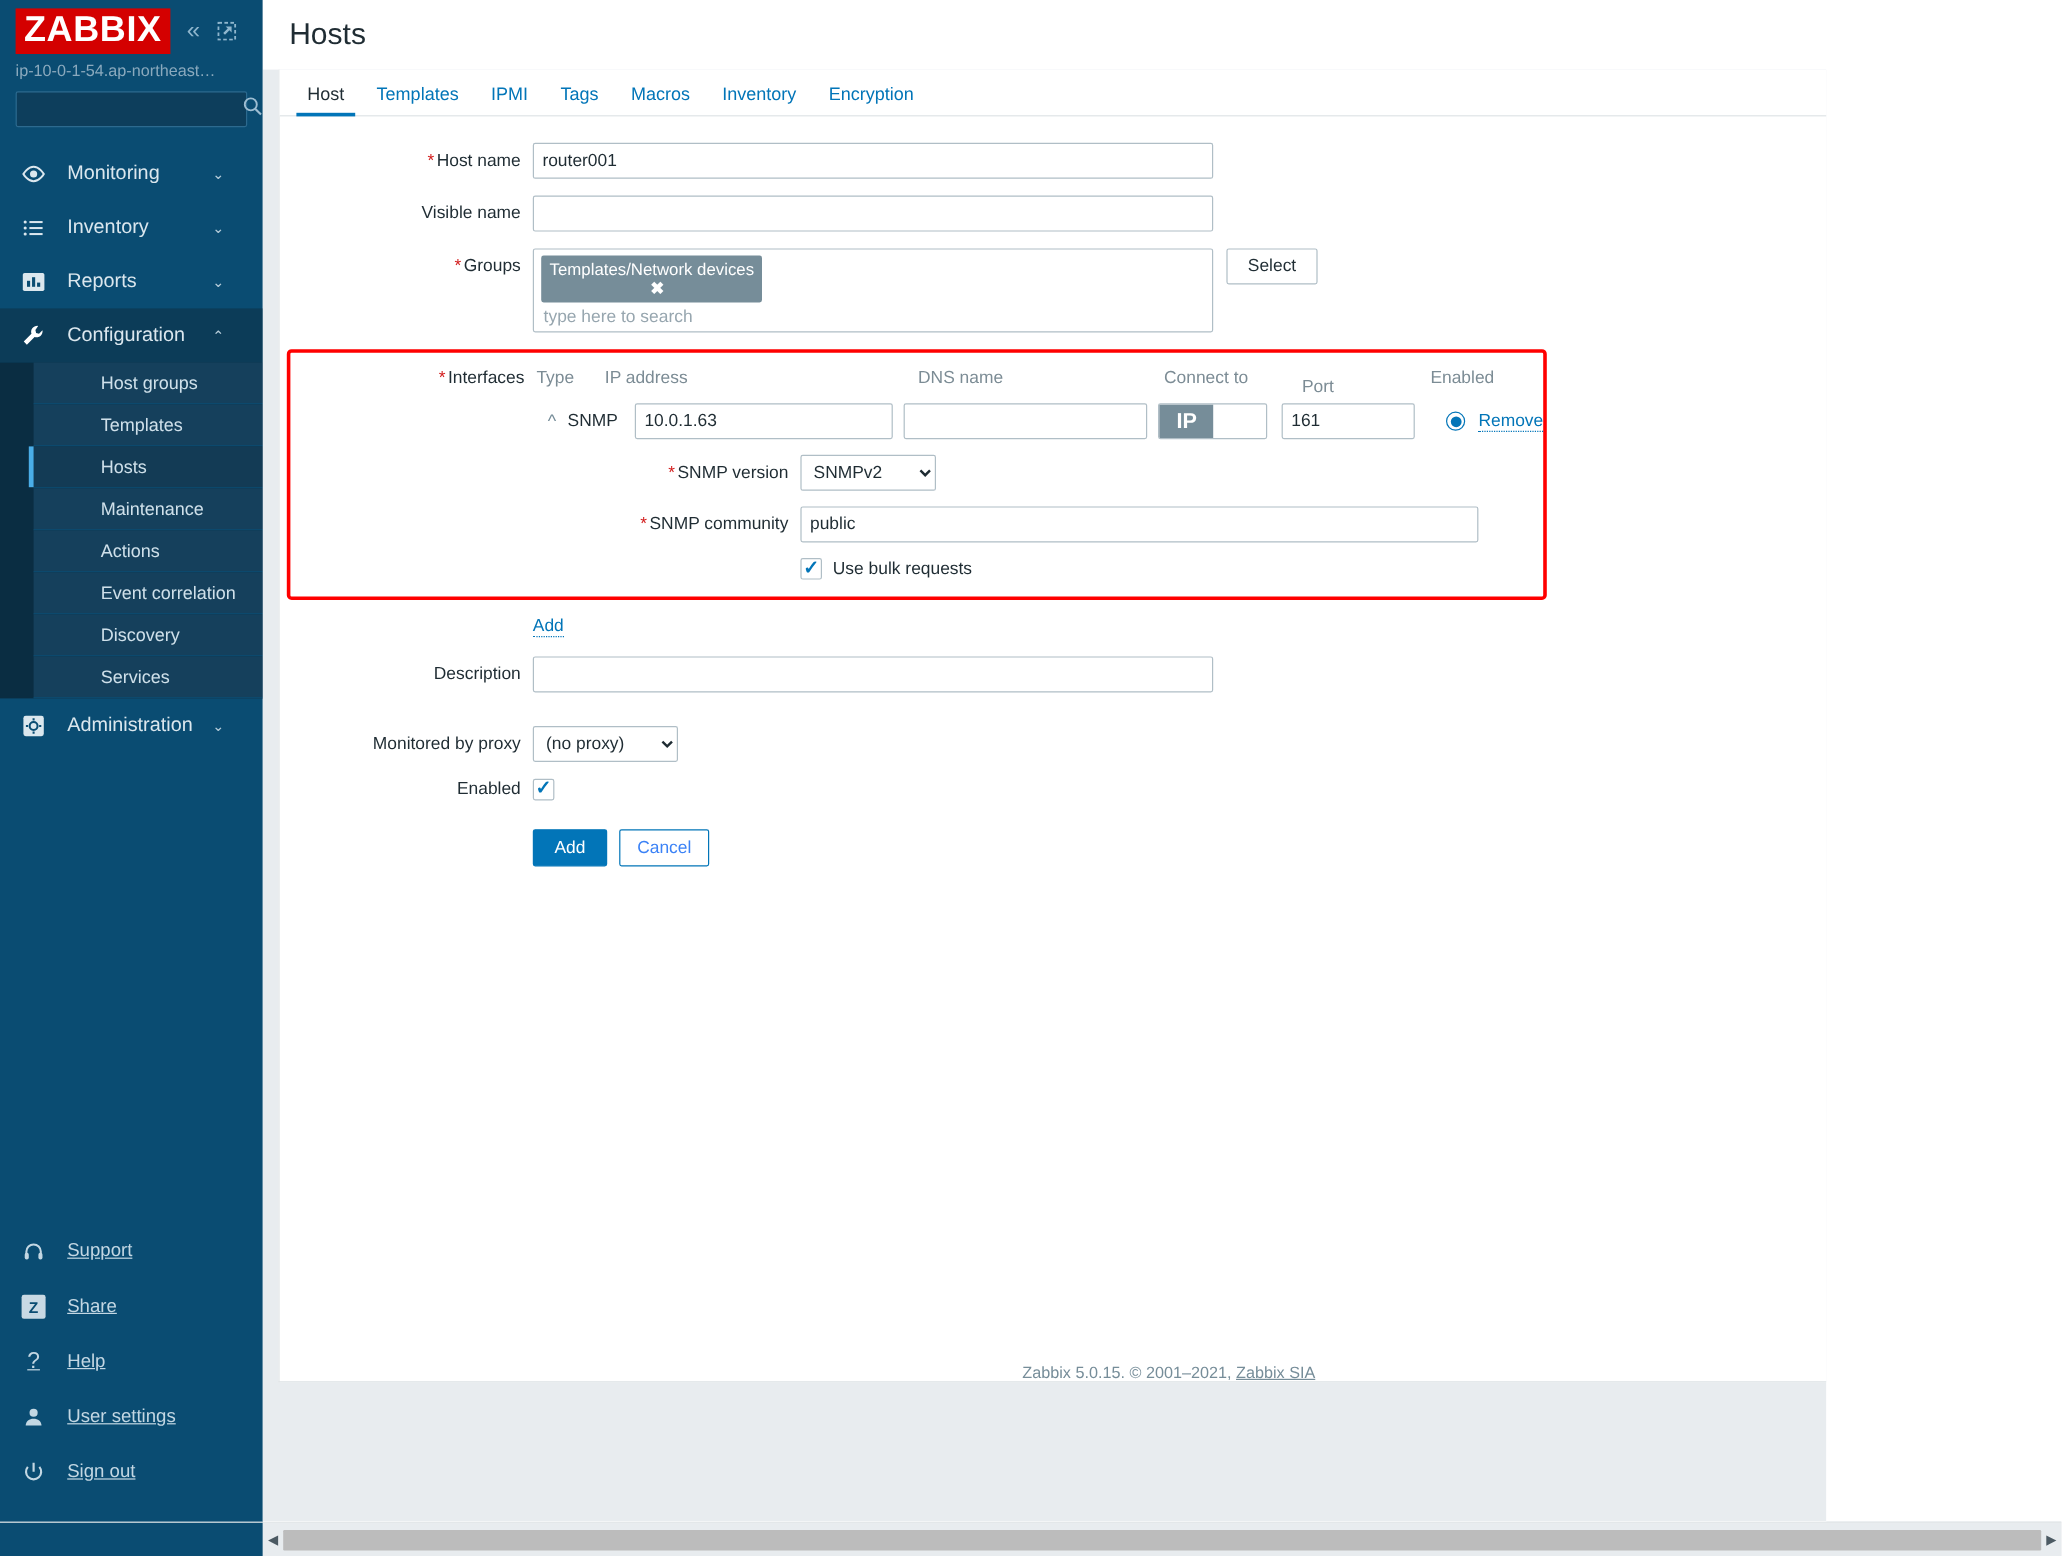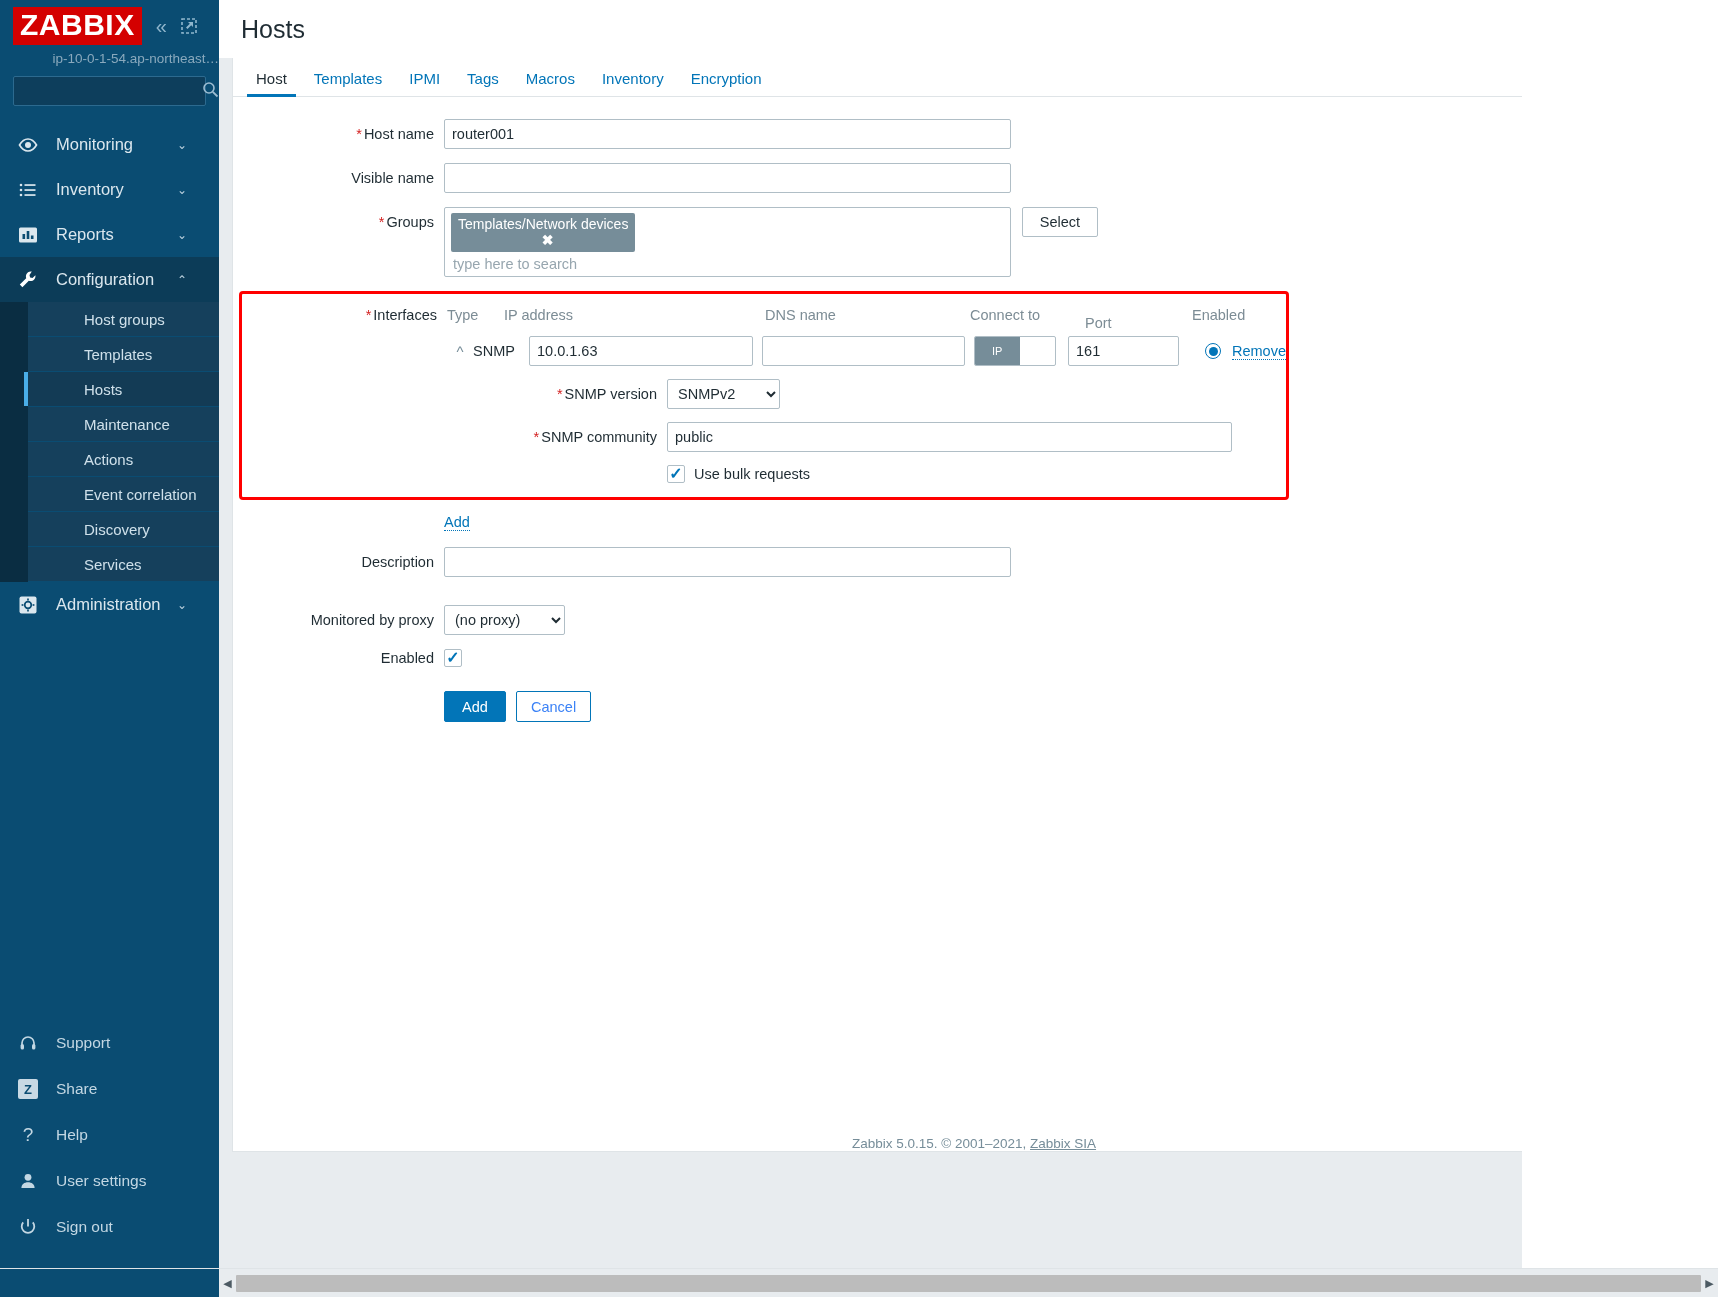--- a/index.html
+++ b/index.html
@@ -45,21 +45,20 @@
   .icon-collapse { color: #8fb6cd; font-size: 20px; line-height: 1; cursor: pointer; }
   .icon-expand { width: 16px; height: 16px; position: relative; cursor: pointer; }
   .icon-expand svg { display:block; }
 
   .server-name {
     font-size: 13.5px;
     color: #8aa9bd;
     padding: 9px 0 0 13px;
     white-space: nowrap;
     overflow: hidden;
-    text-align: right;
   }
   .search-wrap { padding: 10px 13px 0 13px; }
   .search-box {
     background: #0d3e5c;
     border: 1px solid #2c6a8f;
     border-radius: 2px;
     height: 30px;
     display: flex;
     align-items: center;
     padding: 0 8px;
@@ -133,20 +132,21 @@
 
   .sb-bottom { margin-top: auto; padding-bottom: 18px; }
   .bot-item {
     display: flex;
     align-items: center;
     height: 46px;
     padding-left: 16px;
     font-size: 15.5px;
     color: #c3d7e3;
     cursor: pointer;
+    text-decoration: underline;
   }
   .bot-item .nav-ico {
     width: 24px; height: 24px; margin-right: 16px;
     display: flex; align-items: center; justify-content: center;
     flex: 0 0 24px;
   }
   .zshare {
     background: #c8d9e4; color: #0a4c72;
     font-weight: bold; font-size: 13px;
     width: 20px; height: 20px; border-radius: 2px;
@@ -302,24 +302,25 @@
   }
   .iface-type { width: 56px; flex: 0 0 56px; font-size: 14.5px; color: #1f2c33; }
   .ip-input { width: 275px; }
   .dns-input { width: 220px; margin-left: 9px; }
   .connect-toggle {
     display: flex; margin-left: 9px;
     border: 1px solid #b0bec6; border-radius: 2px; overflow: hidden;
     height: 30px;
   }
   .ct-btn {
-    font-size: 11px; padding: 0 14px;
+    font-size: 18px; padding: 0 14px;
     display: flex; align-items: center; justify-content: center;
     background: #fff; color: #1f2c33; cursor: pointer;
     min-width: 45px;
+    font-weight: bold;
   }
   .ct-btn.sel { background: #768d99; color: #ffffff; }
   .ct-btn + .ct-btn { border-left: 4px solid #701a75; margin-top: 36px; }
   .port-input { width: 111px; margin-left: 12px; }
   .default-cell { display: flex; align-items: center; margin-left: 26px; }
   .radio {
     width: 16px; height: 16px; border-radius: 50%;
     border: 1px solid #0275b8; background: #fff;
     display: inline-flex; align-items: center; justify-content: center;
     cursor: pointer;

